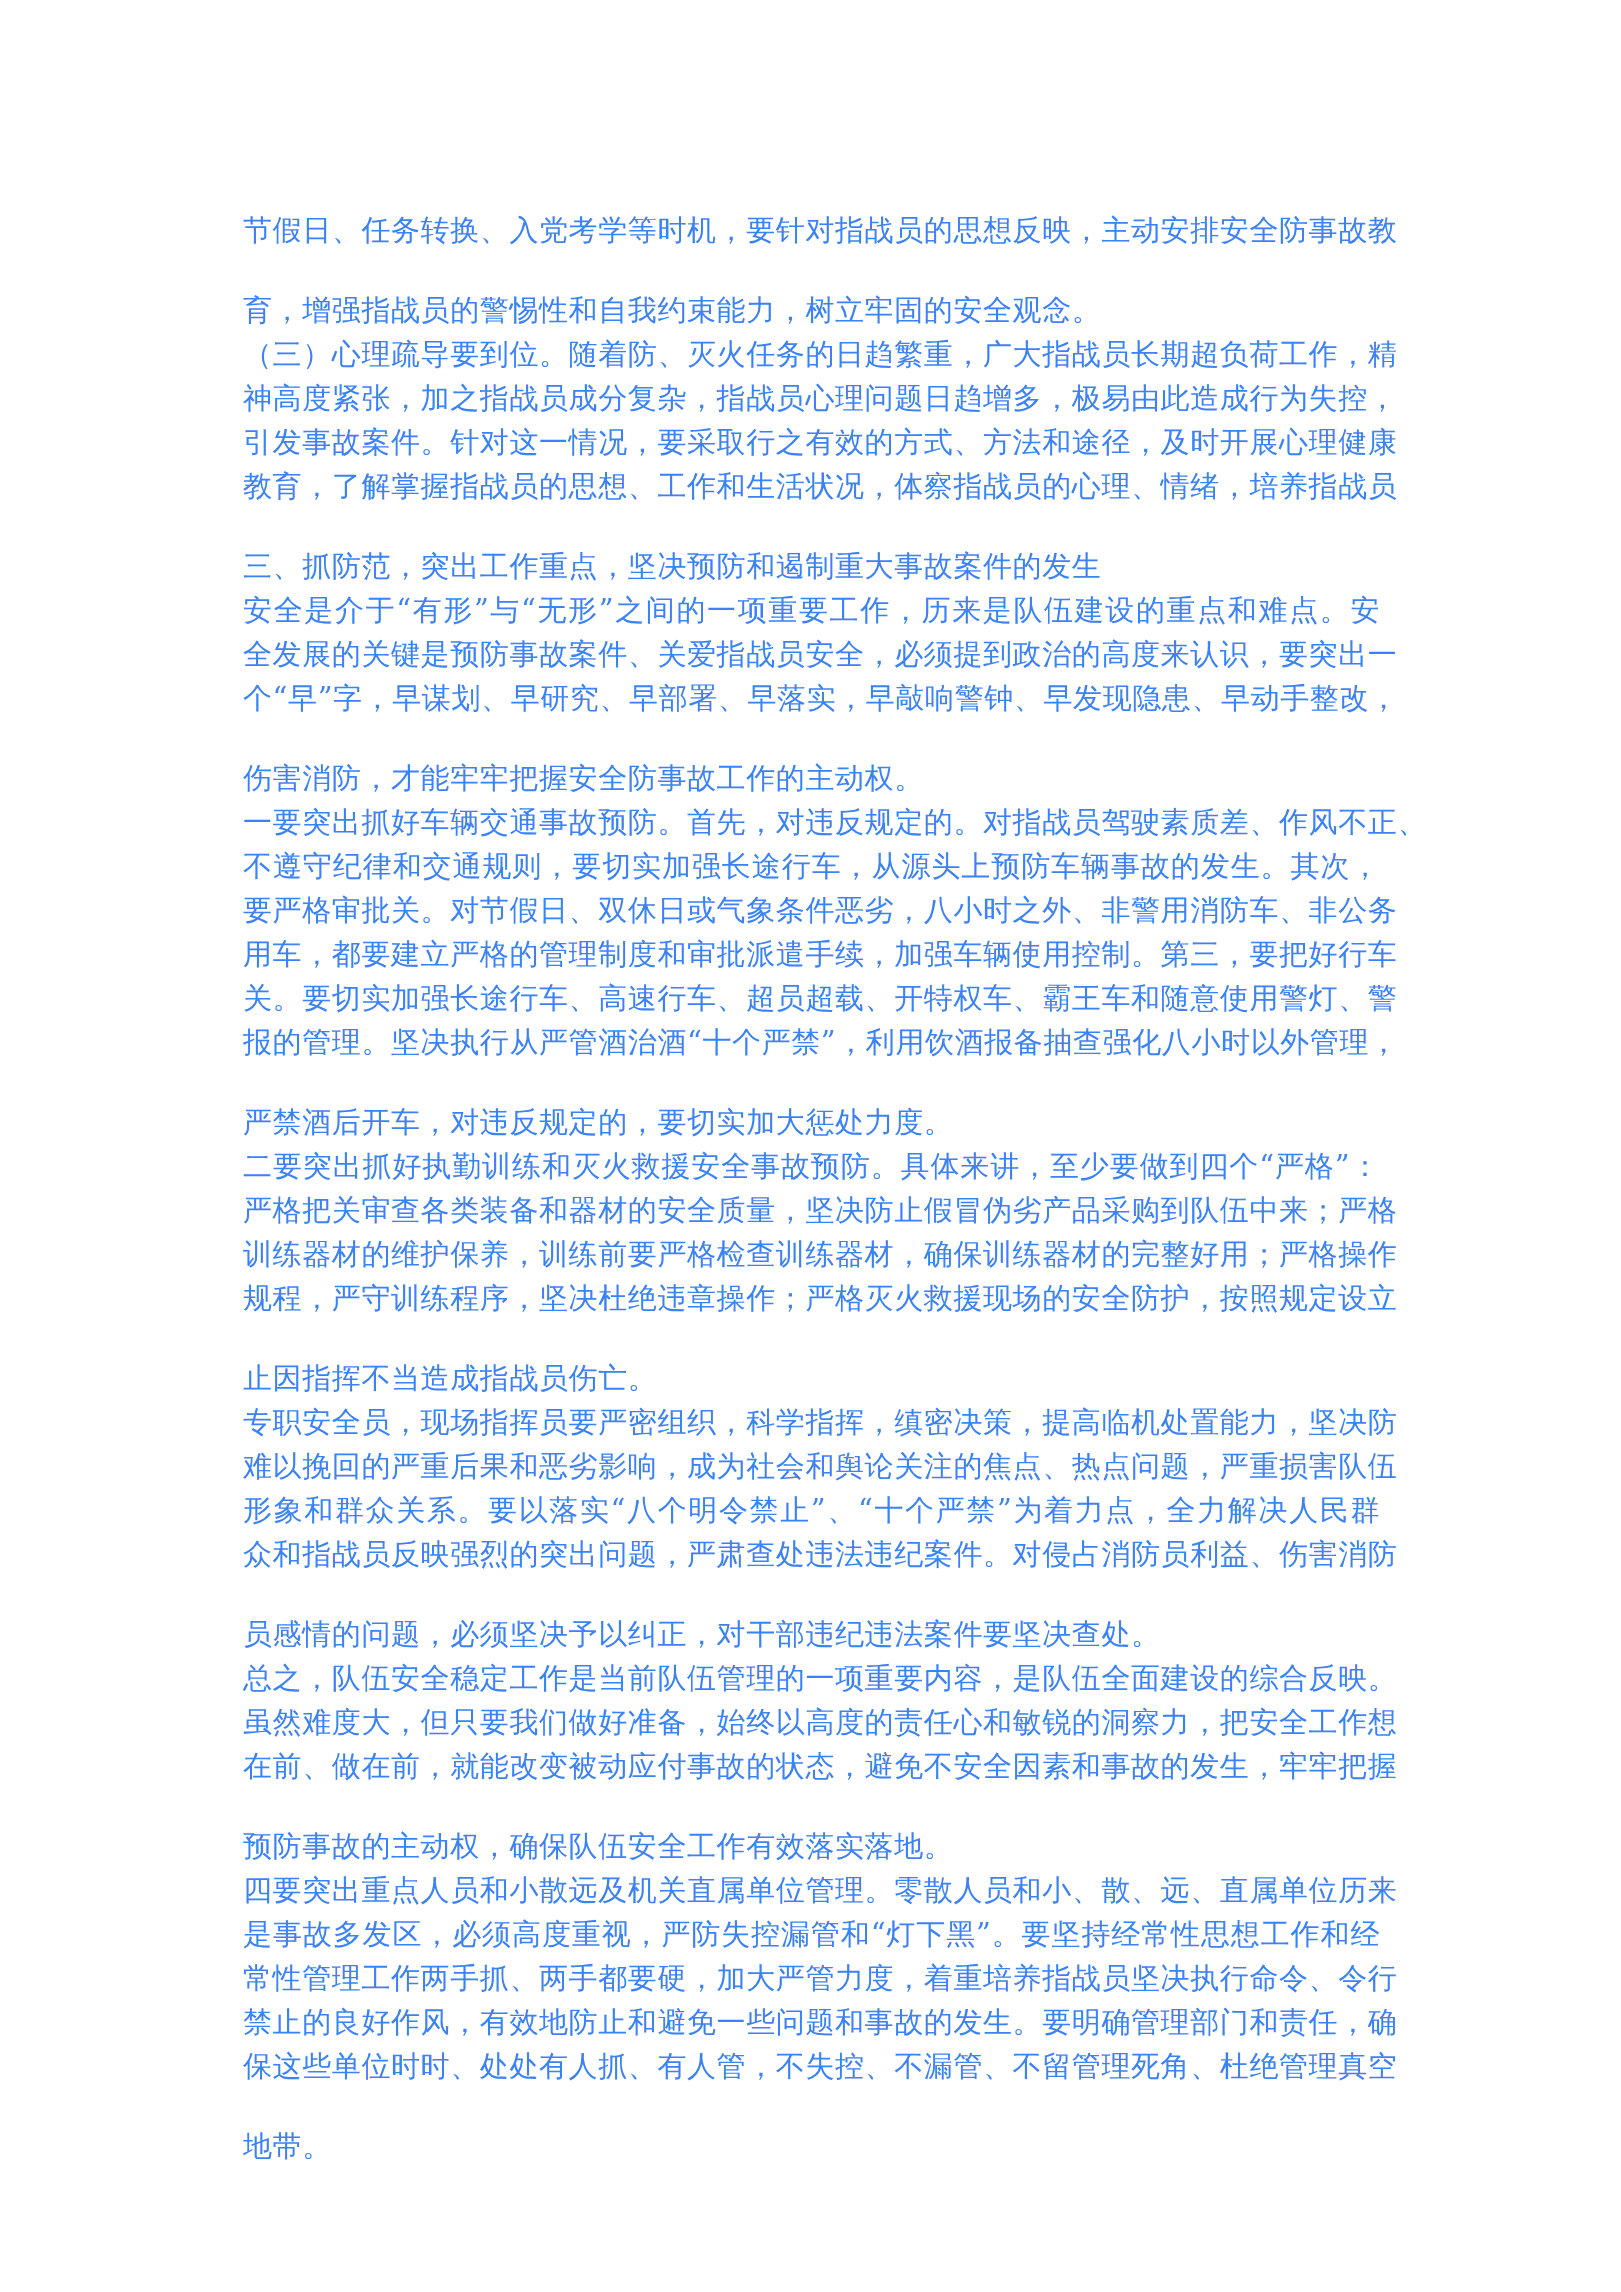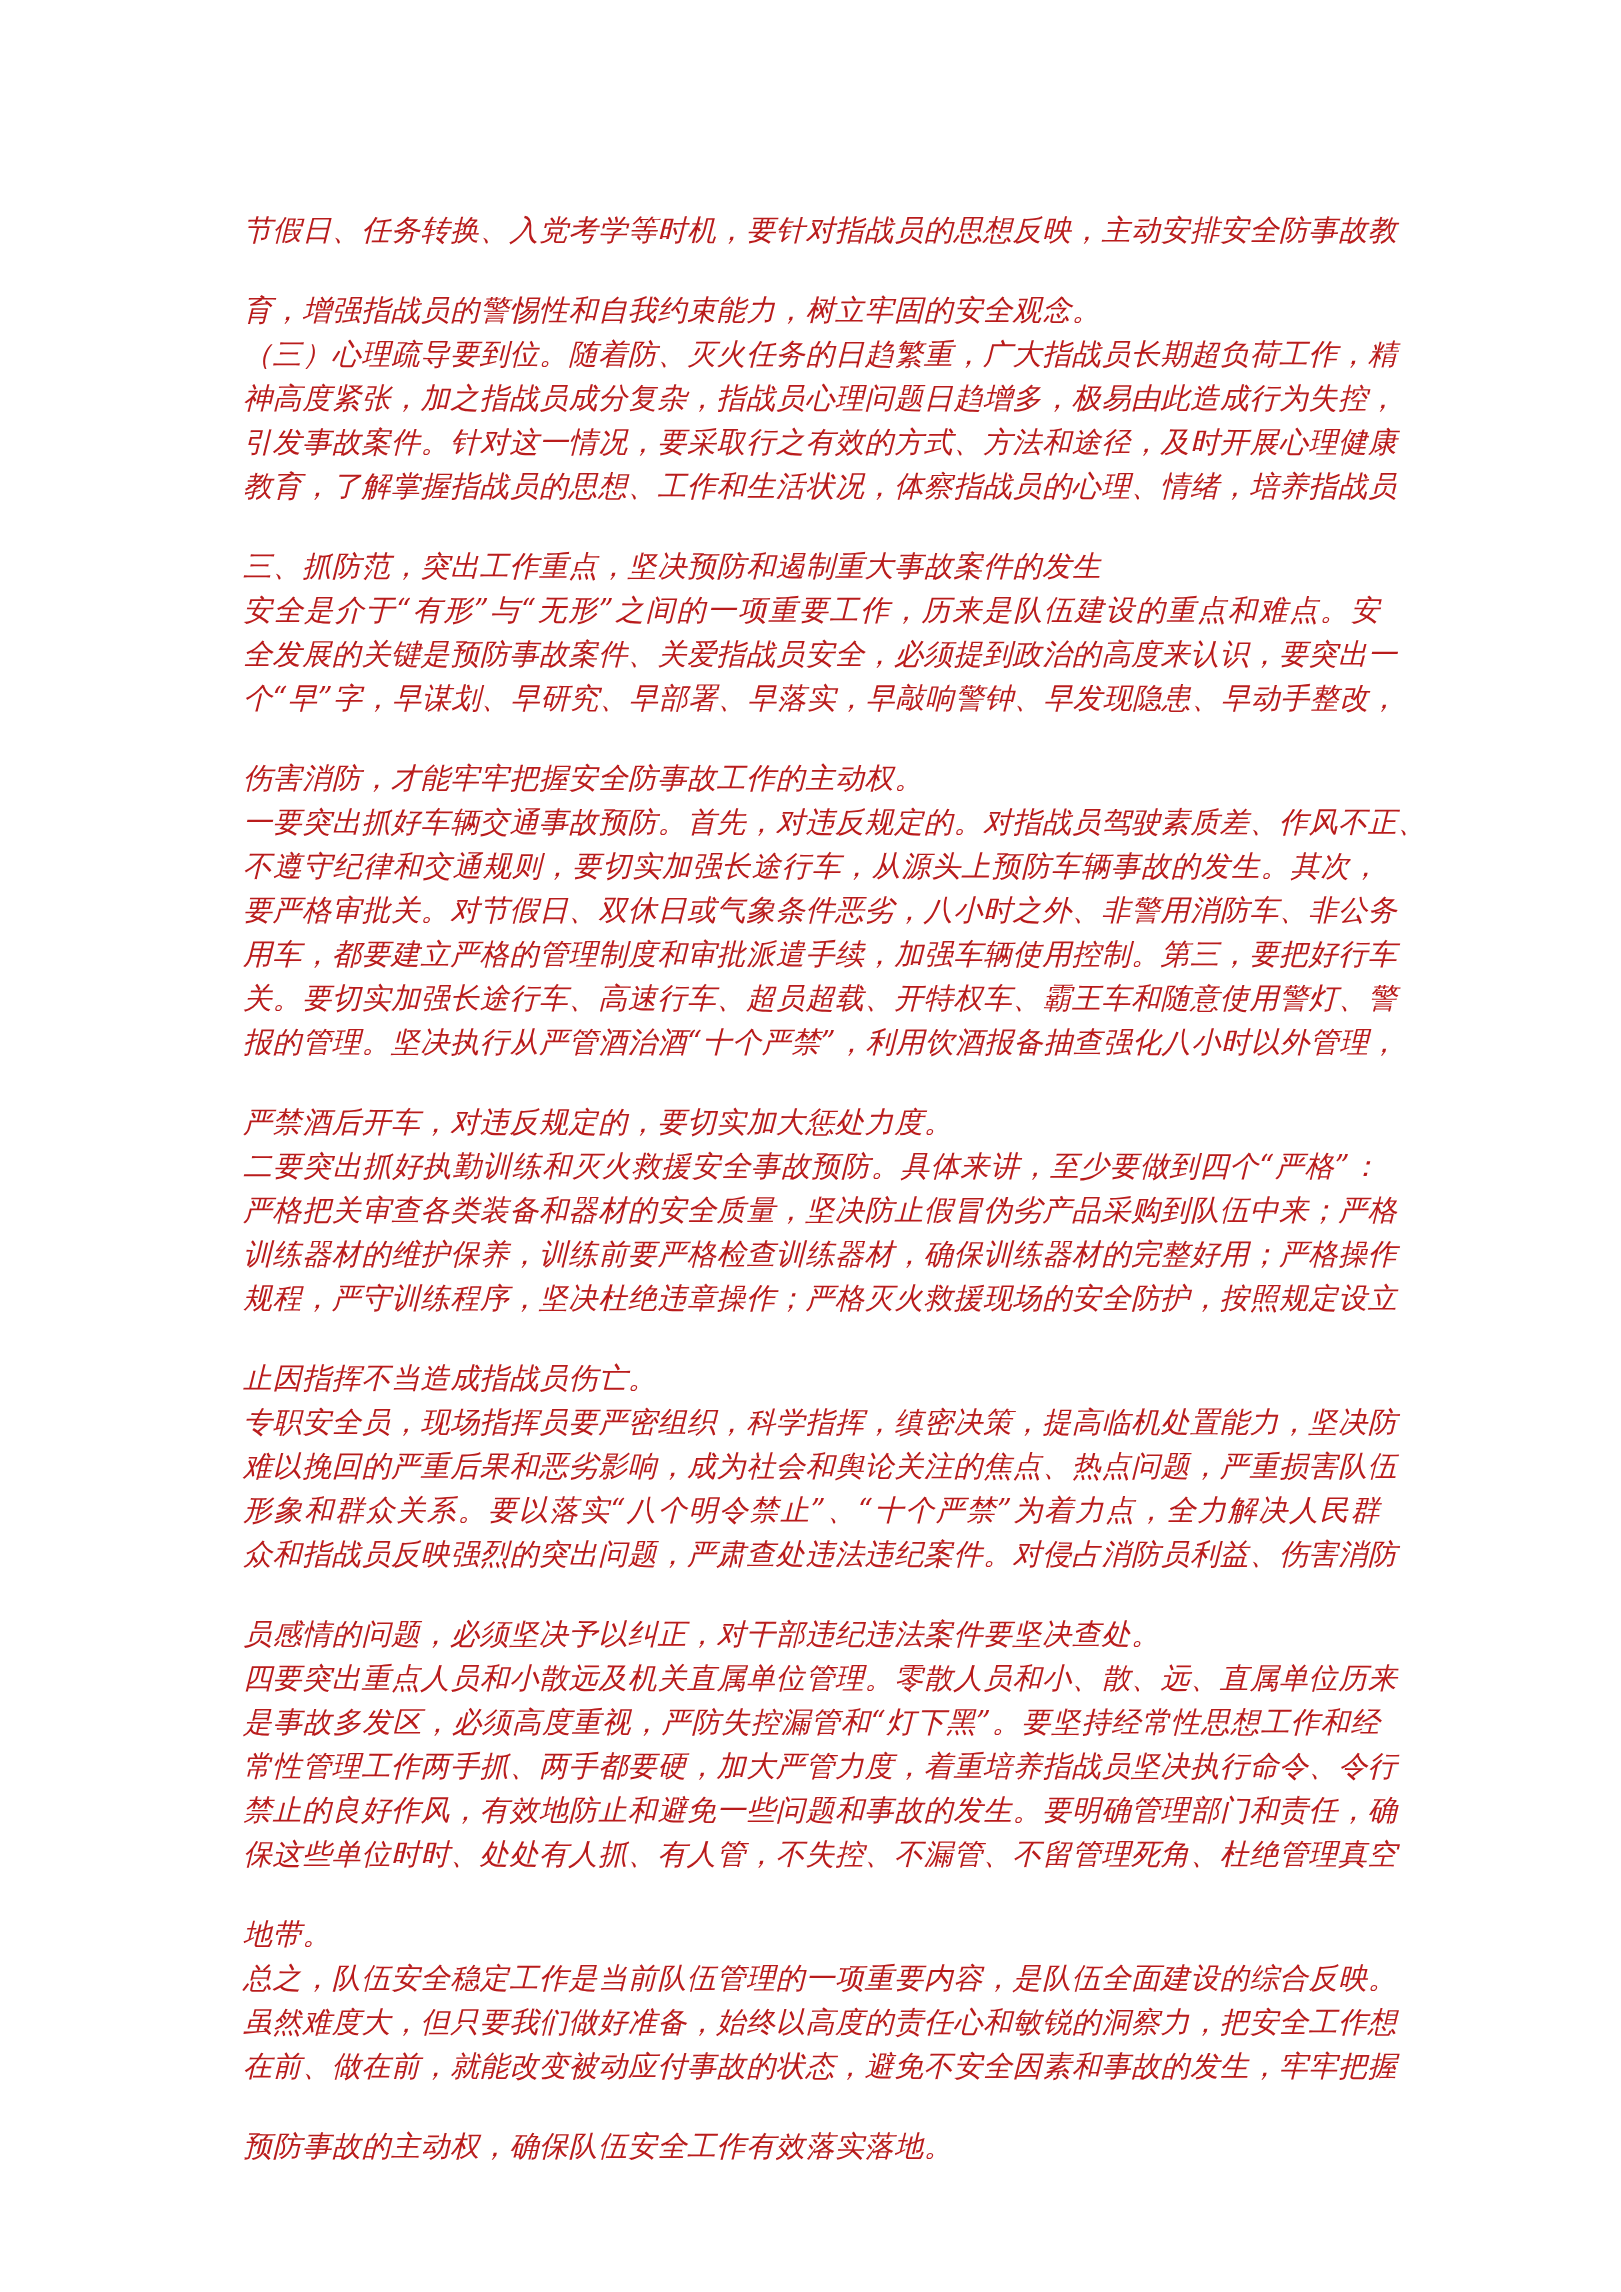--- a/index.html
+++ b/index.html
@@ -14,25 +14,24 @@
       overflow: hidden;
     }
     .page {
       position: absolute;
       left: 243px;
       top: 208px;
       width: 1137px;
       font-family: "DejaVu Serif", "Liberation Serif", serif;
       font-size: 29px;
       line-height: 44px;
-      color: #b91c1c;
+      color: #3b82f6;
       letter-spacing: 0.6px;
       text-align: justify;
       text-justify: inter-character;
-      font-style: italic;
     }
     .para {
       margin: 0;
       padding: 0;
     }
     .line {
       display: block;
       white-space: nowrap;
       text-align: justify;
       text-align-last: justify;
@@ -90,29 +89,29 @@
   </div>
 
   <div class="para">
     <span class="line">难以挽回的严重后果和恶劣影响，成为社会和舆论关注的焦点、热点问题，严重损害队伍</span>
     <span class="line">形象和群众关系。要以落实“八个明令禁止”、“十个严禁”为着力点，全力解决人民群</span>
     <span class="line">众和指战员反映强烈的突出问题，严肃查处违法违纪案件。对侵占消防员利益、伤害消防</span>
     <span class="line last">员感情的问题，必须坚决予以纠正，对干部违纪违法案件要坚决查处。</span>
   </div>
 
   <div class="para">
+    <span class="line">总之，队伍安全稳定工作是当前队伍管理的一项重要内容，是队伍全面建设的综合反映。</span>
+    <span class="line">虽然难度大，但只要我们做好准备，始终以高度的责任心和敏锐的洞察力，把安全工作想</span>
+    <span class="line">在前、做在前，就能改变被动应付事故的状态，避免不安全因素和事故的发生，牢牢把握</span>
+    <span class="line last">预防事故的主动权，确保队伍安全工作有效落实落地。</span>
+  </div>
+
+  <div class="para">
     <span class="line">四要突出重点人员和小散远及机关直属单位管理。零散人员和小、散、远、直属单位历来</span>
     <span class="line">是事故多发区，必须高度重视，严防失控漏管和“灯下黑”。要坚持经常性思想工作和经</span>
     <span class="line">常性管理工作两手抓、两手都要硬，加大严管力度，着重培养指战员坚决执行命令、令行</span>
     <span class="line">禁止的良好作风，有效地防止和避免一些问题和事故的发生。要明确管理部门和责任，确</span>
     <span class="line">保这些单位时时、处处有人抓、有人管，不失控、不漏管、不留管理死角、杜绝管理真空</span>
     <span class="line last">地带。</span>
   </div>
 
-  <div class="para">
-    <span class="line">总之，队伍安全稳定工作是当前队伍管理的一项重要内容，是队伍全面建设的综合反映。</span>
-    <span class="line">虽然难度大，但只要我们做好准备，始终以高度的责任心和敏锐的洞察力，把安全工作想</span>
-    <span class="line">在前、做在前，就能改变被动应付事故的状态，避免不安全因素和事故的发生，牢牢把握</span>
-    <span class="line last">预防事故的主动权，确保队伍安全工作有效落实落地。</span>
-  </div>
-
 </div>
 
 
 </body></html>

